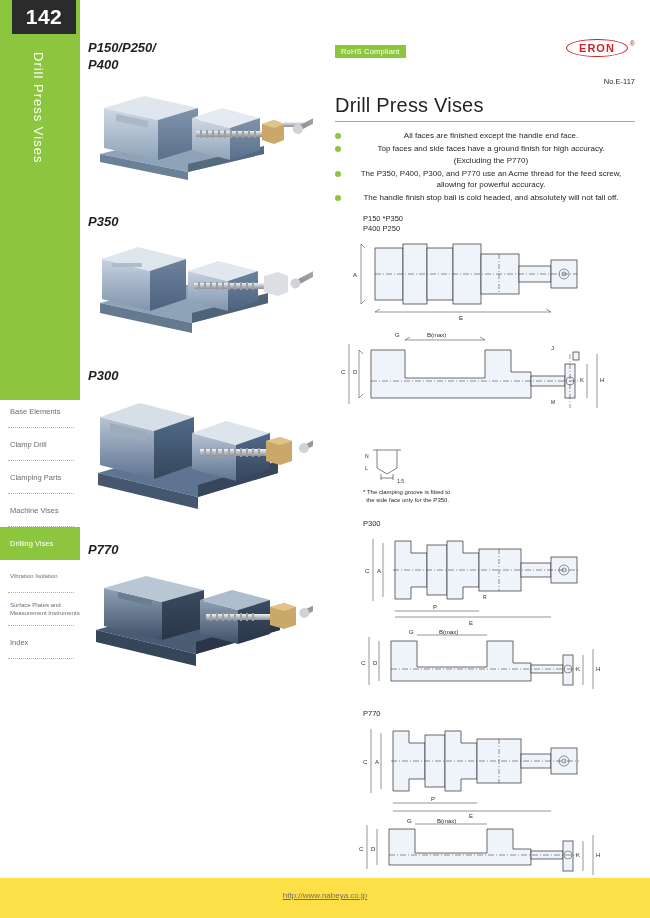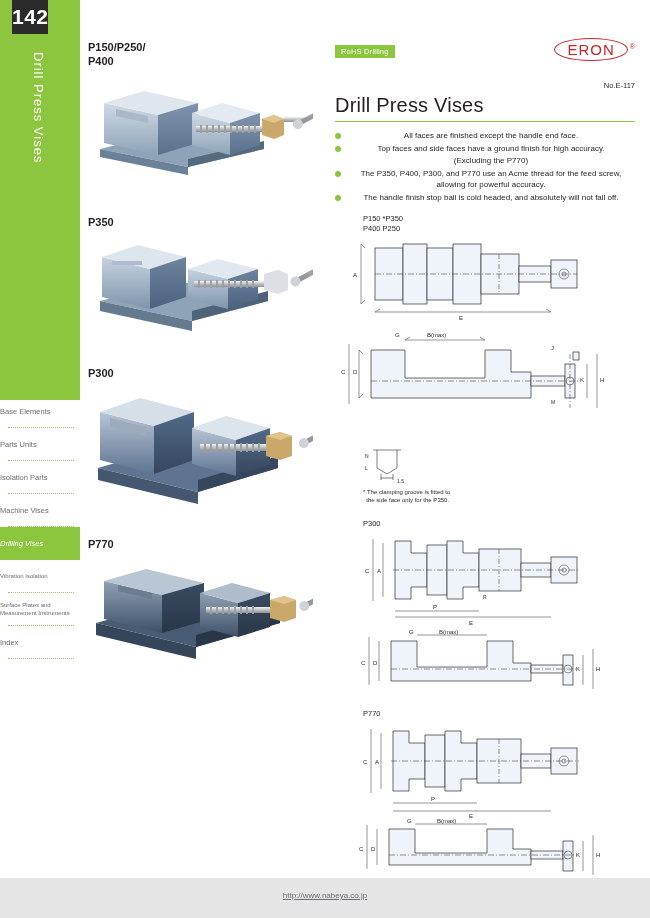--- a/index.html
+++ b/index.html
@@ -33,21 +33,21 @@
   .sidebar-green {
     position: absolute;
     left: 0; top: 0;
     width: 80px;
     height: 400px;
     background: #8cc63f;
   }
   .page-number-box {
     position: absolute;
     left: 12px; top: 0px;
-    width: 36px;
+    width: 64px;
     height: 34px;
     background: #2b2b2b;
     color: #ffffff;
     font-size: 21px;
     font-weight: bold;
     line-height: 34px;
     text-align: center;
     letter-spacing: 0.5px;
   }
   .sidebar-vertical-title {
@@ -71,32 +71,32 @@
   }
   .sidebar-menu {
     position: absolute;
     left: 0;
     top: 395px;
     width: 80px;
   }
   .menu-item {
     position: relative;
     height: 33px;
+    padding-left: 10px;
     font-size: 7.5px;
     color: #6d6e71;
     display: flex;
     align-items: center;
   }
   .menu-item .mlabel {
     line-height: 1.25;
   }
   .menu-item.active {
     background: #8cc63f;
     color: #ffffff;
-    font-style: italic;
   }
   .menu-item.small {
     font-size: 6px;
   }
   .menu-sep {
     position: absolute;
     left: 8px;
     right: 6px;
     bottom: 0;
     border-bottom: 1px dotted #9cc96a;
@@ -104,25 +104,26 @@
   }
 
   
   .products {
     position: absolute;
     left: 88px;
     top: 40px;
     width: 230px;
   }
   .prod-label {
-    font-size: 11px;
+    font-size: 13px;
     color: #231f20;
     font-weight: bold;
     line-height: 1.3;
     margin-bottom: 2px;
+    font-style: italic;
   }
   .prod-figure {
     position: relative;
     width: 225px;
   }
 
   
   .content {
     position: absolute;
     left: 335px;
@@ -141,22 +142,22 @@
     position: absolute;
     right: 0;
     top: -2px;
     text-align: right;
   }
   .brand-oval {
     display: inline-block;
     border: 1.6px solid #cc2229;
     border-radius: 50%;
     color: #cc2229;
-    font-size: 15px;
-    font-weight: normal;
+    font-size: 11px;
+    font-weight: bold;
     padding: 2px 12px;
     letter-spacing: 1px;
   }
   .brand-reg {
     font-size: 7px;
     color: #cc2229;
     vertical-align: super;
     margin-left: 2px;
   }
   .doc-no {
@@ -222,21 +223,21 @@
     display: block;
   }
 
   
   .footer {
     position: absolute;
     left: 0;
     bottom: 0;
     width: 650px;
     height: 40px;
-    background: #e5e5e5;
+    background: #fde047;
   }
   .footer-url {
     position: absolute;
     left: 0; right: 0;
     top: 13px;
     text-align: center;
     font-size: 8px;
     color: #6d6e71;
     text-decoration: underline;
   }
@@ -252,25 +253,25 @@
     <div class="sidebar-vertical-title">
       <span>Drill Press Vises</span>
     </div>
 
     <div class="sidebar-menu">
       <div class="menu-item">
         <span class="mlabel">Base Elements</span>
         <span class="menu-sep"></span>
       </div>
       <div class="menu-item">
-        <span class="mlabel">Parts Units</span>
+        <span class="mlabel">Clamp Drill</span>
         <span class="menu-sep"></span>
       </div>
       <div class="menu-item">
-        <span class="mlabel">Isolation Parts</span>
+        <span class="mlabel">Clamping Parts</span>
         <span class="menu-sep"></span>
       </div>
       <div class="menu-item">
         <span class="mlabel">Machine Vises</span>
         <span class="menu-sep"></span>
       </div>
       <div class="menu-item active">
         <span class="mlabel">Drilling Vises</span>
       </div>
       <div class="menu-item small">
@@ -342,21 +343,21 @@
 
         <rect x="196" y="46" width="22" height="5" fill="url(#gmetal)" transform="rotate(0 196 46)"></rect>
         <g transform="rotate(62 200 60)">
           <rect x="196" y="-32" width="5" height="78" rx="2" fill="url(#gmetal)"></rect>
           <circle cx="198.5" cy="-34" r="5" fill="#cfd2d6"></circle>
           <circle cx="198.5" cy="48" r="5" fill="#cfd2d6"></circle>
         </g>
       </svg>
     </div>
 
-    <div class="prod-label" style="margin-top:10px">P350</div>
+    <div class="prod-label" style="margin-top:4px">P350</div>
     <div class="prod-figure">
       <svg width="225" height="125" viewBox="0 0 225 125">
         <defs>
           <linearGradient id="h1" x1="0" y1="0" x2="0" y2="1">
             <stop offset="0" stop-color="#c6d2e0"></stop>
               <stop offset="1" stop-color="#7f94ac"></stop>
           </linearGradient>
           <linearGradient id="h2" x1="0" y1="0" x2="0" y2="1">
             <stop offset="0" stop-color="#6e839c"></stop>
               <stop offset="1" stop-color="#4d6280"></stop>
@@ -496,21 +497,21 @@
           <circle cx="208.5" cy="-26" r="5" fill="#cfd2d6"></circle>
           <circle cx="208.5" cy="50" r="5" fill="#cfd2d6"></circle>
         </g>
       </svg>
     </div>
   </div>
 
   <div class="content">
 
     <div style="position:relative;height:38px">
-      <span class="rohs-badge">RoHS Drilling</span>
+      <span class="rohs-badge">RoHS Compliant</span>
       <div class="brand-wrap">
         <span class="brand-oval">ERON</span><span class="brand-reg">®</span>
         <div class="doc-no">No.E-117</div>
       </div>
     </div>
 
     <h1 class="title">Drill Press Vises</h1>
     <div class="title-rule"></div>
 
     <ul class="features">

